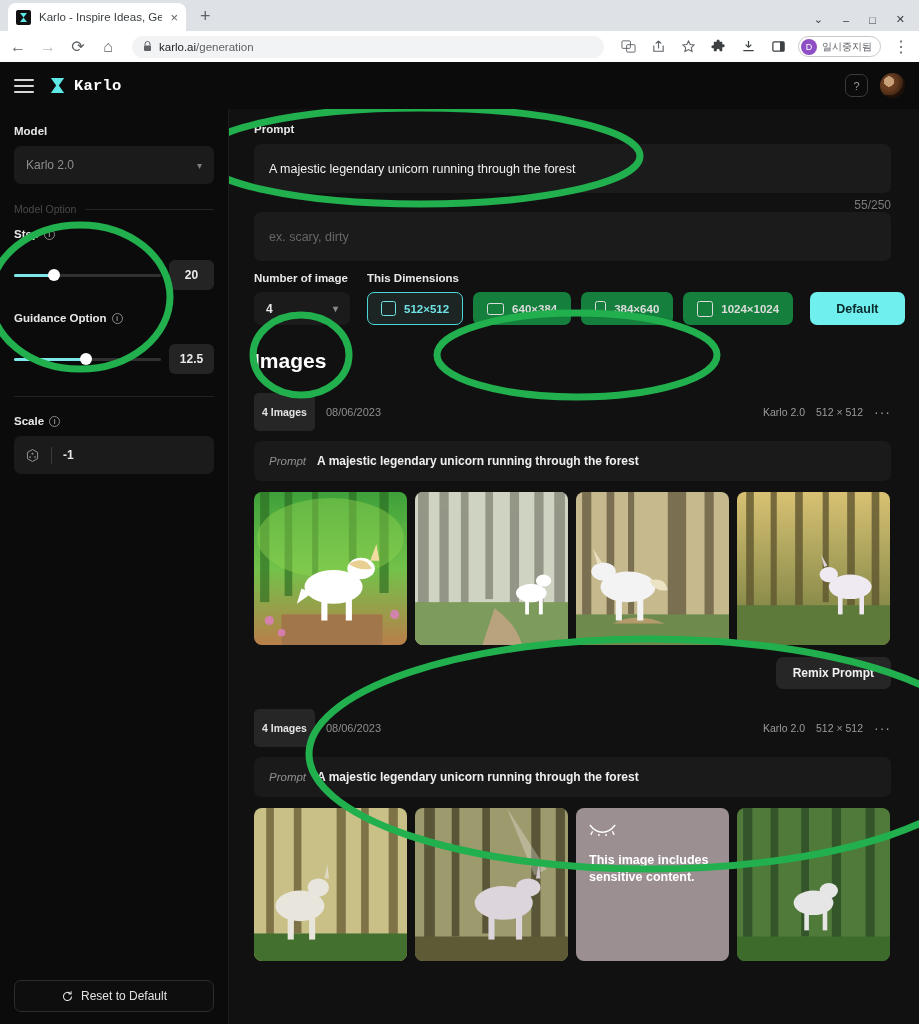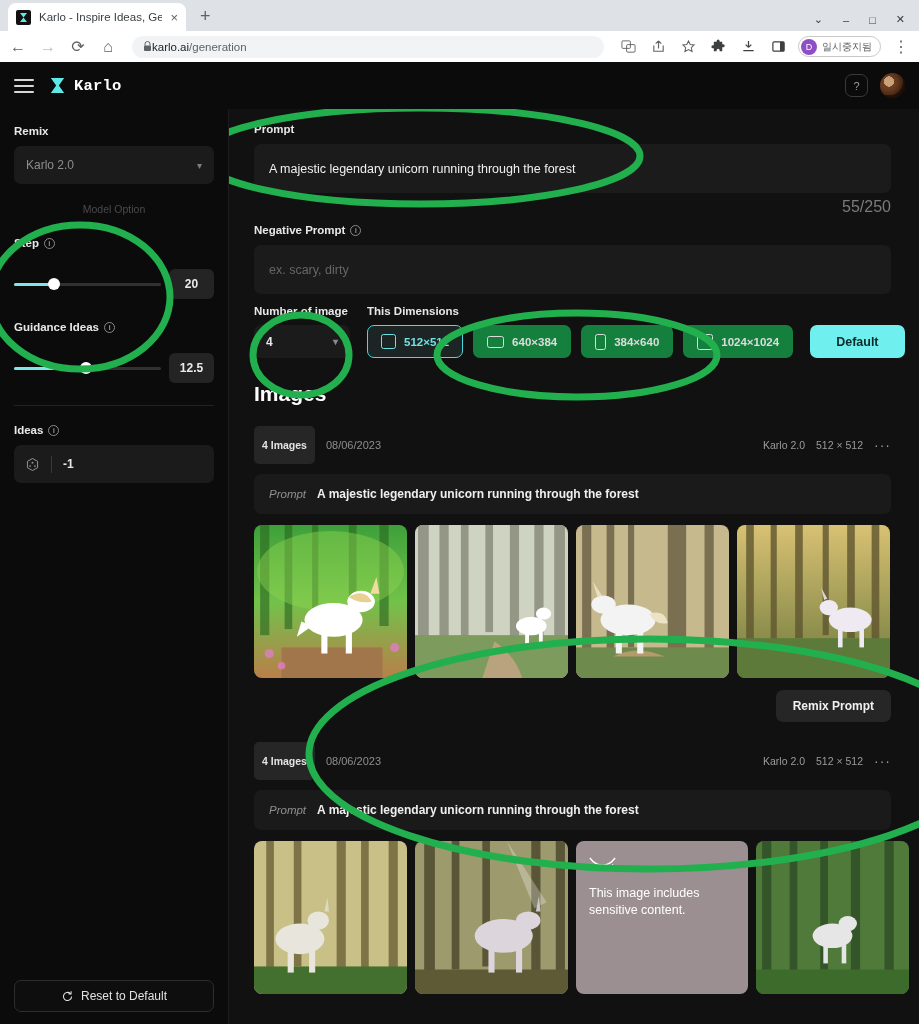--- a/index.html
+++ b/index.html
@@ -28,21 +28,21 @@
   }
   .tab-close { font-size: 13px; color: #5f6368; line-height: 1; cursor: pointer; }
   .new-tab { font-size: 18px; color: #5f6368; margin-left: 14px; padding-bottom: 4px; cursor: pointer; }
   .win-ctrls { margin-left: auto; display: flex; align-items: center; gap: 20px; padding: 0 14px 5px 0; color: #3c4043; font-size: 11px; }
 
   .toolbar { height: 31px; background: #fff; display: flex; align-items: center; padding: 0 8px; gap: 10px; }
   .tb-icon { width: 20px; height: 20px; display: flex; align-items: center; justify-content: center; color: #5f6368; cursor: pointer; }
   .tb-icon.disabled { color: #bdc1c6; }
   .omnibox {
     flex: 1; height: 22px; background: #f1f3f4; border-radius: 11px;
-    display: flex; align-items: center; padding: 8px 11px; margin: 0 4px;
+    display: flex; align-items: center; gap: 7px; padding: 8px 11px; margin: 0 4px;
   }
   .omnibox .url { font-size: 11.5px; color: #202124; }
   .omnibox .url .path { color: #5f6368; }
   .profile-pill {
     display: flex; align-items: center; gap: 5px; height: 21px;
     border: 1px solid #c8c8c8; border-radius: 11px; padding: 0 8px 0 2px;
   }
   .profile-dot {
     width: 16px; height: 16px; border-radius: 50%; background: #8e4ec6;
     color: #fff; font-size: 9px; display: flex; align-items: center; justify-content: center;
@@ -83,21 +83,21 @@
     display: inline-flex; align-items: center; justify-content: center;
     width: 11px; height: 11px; border: 1px solid #8a8a8a; border-radius: 50%;
     font-size: 8px; color: #8a8a8a; margin-left: 5px; vertical-align: 1px; font-style: normal;
   }
   .select-box {
     height: 38px; background: #1b1b1b; border-radius: 7px;
     display: flex; align-items: center; padding: 0 12px;
     font-size: 12px; color: #8d8d8d; cursor: pointer;
   }
   .select-box .chev { margin-left: auto; color: #7d7d7d; font-size: 10px; }
-  .divider-row { display: flex; align-items: center; gap: 9px; margin: 19px 0 13px; flex-direction: column; }
+  .divider-row { display: flex; align-items: center; gap: 9px; margin: 19px 0 13px; }
   .divider-row .t { font-size: 10.5px; color: #4a4a4a; white-space: nowrap; }
   .divider-row .l { flex: 1; height: 1px; background: #242424; }
   .slider-row { display: flex; align-items: center; gap: 8px; margin-top: 11px; }
   .slider { flex: 1; position: relative; height: 14px; display: flex; align-items: center; cursor: pointer; }
   .slider .track { position: absolute; left: 0; right: 0; height: 3px; background: #313131; border-radius: 2px; }
   .slider .fill { position: absolute; left: 0; height: 3px; background: #7fe7e7; border-radius: 2px; }
   .slider .knob {
     position: absolute; width: 12px; height: 12px; border-radius: 50%;
     background: #fff; transform: translateX(-50%);
   }
@@ -122,21 +122,21 @@
   
   .main { flex: 1; background: #111111; overflow: hidden; position: relative; }
   .main-inner { padding: 14px 28px 0 25px; }
   .panel-label { font-size: 11.5px; font-weight: bold; color: #e8e8e8; margin-bottom: 9px; }
   .textarea {
     background: #1b1b1b; border-radius: 7px; height: 49px;
     display: flex; align-items: center; padding: 0 15px;
     font-size: 12.5px; color: #f0f0f0; cursor: text;
   }
   .textarea.neg { color: #666; }
-  .counter { text-align: right; font-size: 16px; color: #7b7b7b; margin-top: 5px; }
+  .counter { text-align: right; font-size: 12px; color: #7b7b7b; margin-top: 5px; }
   .row-controls { display: flex; align-items: flex-end; gap: 17px; margin-top: 11px; }
   .ctl-group .gl { font-size: 11.5px; font-weight: bold; color: #e8e8e8; margin-bottom: 8px; }
   .count-select {
     width: 96px; height: 33px; background: #1b1b1b; border-radius: 7px;
     display: flex; align-items: center; padding: 0 12px;
     font-size: 12px; font-weight: bold; color: #e6e6e6; cursor: pointer;
   }
   .count-select .chev { margin-left: auto; color: #8a8a8a; font-size: 10px; }
   .dims { display: flex; gap: 10px; }
   .dim-chip {
@@ -168,22 +168,22 @@
   }
   .prompt-bar .k { font-size: 11.5px; color: #909090; font-style: italic; }
   .prompt-bar .v { font-size: 12px; font-weight: bold; color: #efefef; }
   .thumbs { display: flex; gap: 8px; margin-top: 11px; }
   .thumb {
     width: 153px; height: 153px; border-radius: 8px; overflow: hidden;
     position: relative; flex: none; cursor: pointer; background: #1d2a16;
   }
   .thumb svg { display: block; width: 100%; height: 100%; }
   .sensitive {
-    width: 172px; height: 153px; border-radius: 8px; flex: none;
-    background: #9b8f92; padding: 14px 13px; cursor: pointer;
+    width: 153px; height: 153px; border-radius: 8px; flex: none;
+    background: #9b8f92; padding: 14px 13px; cursor: pointer; font-weight: bold;
   }
   .sensitive .msg { font-size: 12.5px; color: #fff; line-height: 1.35; margin-top: 12px; }
   .remix-row { display: flex; justify-content: flex-end; margin-top: 12px; }
   .remix-btn {
     background: #262626; border-radius: 7px; padding: 9px 17px;
     font-size: 12px; font-weight: bold; color: #f0f0f0; cursor: pointer;
   }
 
   
   .anno { position: absolute; inset: 0; pointer-events: none; }
@@ -279,21 +279,21 @@
     <span class="brand">Karlo</span>
     <div class="header-right">
       <div class="help-btn">?</div>
       <div class="avatar"></div>
     </div>
   </div>
 
   <div class="body-wrap">
 
     <div class="sidebar">
-      <div class="field-label">Remix</div>
+      <div class="field-label">Model</div>
       <div class="select-box">
         <span>Karlo 2.0</span>
         <span class="chev">▾</span>
       </div>
 
       <div class="divider-row">
         <span class="t">Model Option</span>
         <span class="l"></span>
       </div>
 
@@ -303,35 +303,35 @@
       <div class="slider-row">
         <div class="slider">
           <div class="track"></div>
           <div class="fill" id="step-fill" style="width: 27%;"></div>
           <div class="knob" id="step-knob" style="left: 27%;"></div>
         </div>
         <div class="num-box">20</div>
       </div>
 
       <div class="field-label" style="margin-top:22px">
-        <span>Guidance Ideas</span><i class="info-i">i</i>
+        <span>Guidance Option</span><i class="info-i">i</i>
       </div>
       <div class="slider-row">
         <div class="slider">
           <div class="track"></div>
           <div class="fill" id="guid-fill" style="width: 49%;"></div>
           <div class="knob" id="guid-knob" style="left: 49%;"></div>
         </div>
         <div class="num-box">12.5</div>
       </div>
 
       <div class="sep-line"></div>
 
       <div class="field-label">
-        <span>Ideas</span><i class="info-i">i</i>
+        <span>Scale</span><i class="info-i">i</i>
       </div>
       <div class="seed-input">
         <svg width="15" height="15" viewBox="0 0 16 16">
           <path d="M8 1.6l5.4 3v6.8L8 14.4 2.6 11.4V4.6z" fill="none" stroke="#9a9a9a" stroke-width="1"></path>
           <circle cx="8" cy="6" r="1" fill="#9a9a9a"></circle>
             <circle cx="5.4" cy="9.6" r=".9" fill="#9a9a9a"></circle>
             <circle cx="10.6" cy="9.6" r=".9" fill="#9a9a9a"></circle>
         </svg>
         <span class="bar"></span>
         <span class="val">-1</span>
@@ -346,23 +346,20 @@
       </div>
     </div>
 
     <div class="main">
       <div class="main-inner">
 
         <div class="panel-label">Prompt</div>
         <div class="textarea">A majestic legendary unicorn running through the forest</div>
         <div class="counter">55/250</div>
 
-        <div class="panel-label" style="margin-top:8px">
-          <span>Negative Prompt</span><i class="info-i">i</i>
-        </div>
         <div class="textarea neg">ex. scary, dirty</div>
 
         <div class="row-controls">
           <div class="ctl-group">
             <div class="gl">Number of image</div>
             <div class="count-select">
               <span>4</span>
               <span class="chev">▾</span>
             </div>
           </div>

